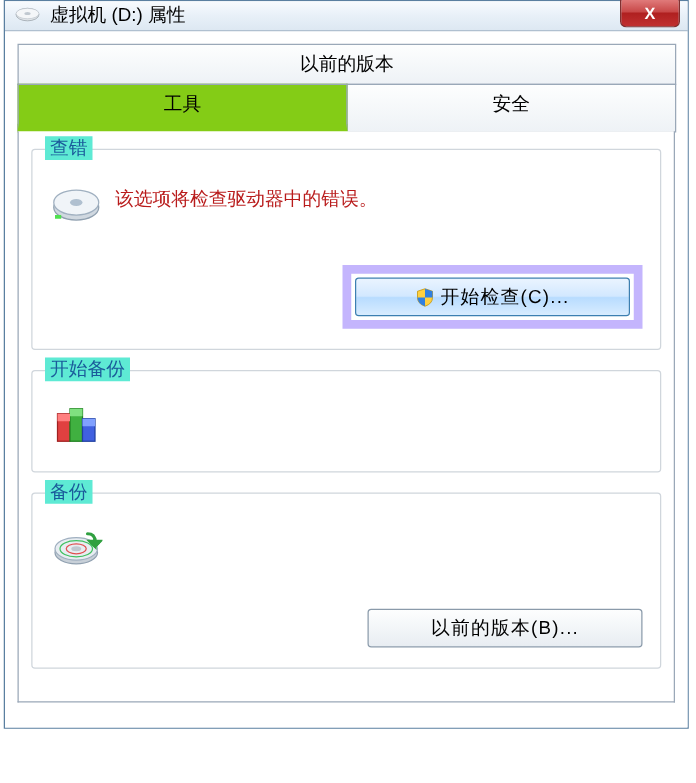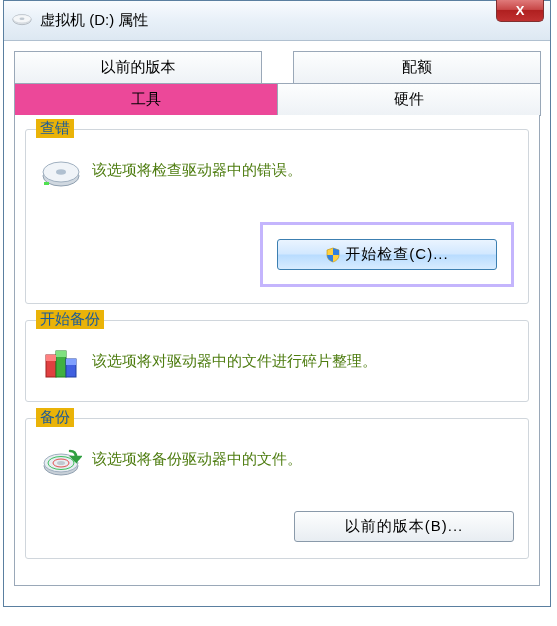--- a/index.html
+++ b/index.html
@@ -8,21 +8,21 @@
   .window {
     width: 548px;
     border: 1px solid #5a7fa0;
     background: #fff;
     position: absolute;
     left: 3px;
     top: 0;
   }
   
   .titlebar {
-    height: 40px;
+    height: 24px;
     background: linear-gradient(to bottom, #f8fbfe 0%, #e8f0f8 50%, #dde8f2 100%);
     border-bottom: 1px solid #b0c0d0;
     display: flex;
     align-items: center;
     padding: 0 8px;
     position: relative;
   }
   
   .titlebar-icon {
     width: 20px; height: 16px;
@@ -79,22 +79,22 @@
     font-size: 15px;
     background: linear-gradient(to bottom, #fdfefe, #eef2f6);
     border: 1px solid #9aa8b8;
     border-bottom: 1px solid #9aa8b8;
     margin-right: -1px;
     cursor: pointer;
     white-space: nowrap;
   }
   
   .tab.active {
-    background: #ec4899;
-    border-bottom: 1px solid #84cc16;
+    background: #84cc16;
+    border-bottom: 7px solid #84cc16;
     position: relative;
     z-index: 3;
   }
   
   .tab-panel {
     border: 1px solid #9aa8b8;
     border-top: none;
     background: #fff;
     padding: 14px 10px 10px 10px;
     position: relative;
@@ -107,42 +107,42 @@
     border-radius: 3px;
     margin-bottom: 16px;
     padding: 14px 14px 16px 14px;
     position: relative;
   }
   
   .groupbox-title {
     position: absolute;
     top: -11px;
     left: 10px;
-    background: #eab308;
+    background: #5eead4;
     padding: 0 4px;
     font-size: 15px;
     color: #1a5a9a;
   }
   
   .group-content {
     display: flex;
     align-items: flex-start;
     margin-top: 8px;
   }
   
   .group-icon {
     width: 42px;
     height: 42px;
     margin-right: 10px;
     flex-shrink: 0;
   }
   
   .group-text {
     font-size: 15px;
-    color: #4d7c0f;
+    color: #b91c1c;
     line-height: 1.6;
     padding-top: 6px;
   }
   
   .btn-row {
     display: flex;
     justify-content: flex-end;
     margin-top: 28px;
   }
   
@@ -156,22 +156,22 @@
     cursor: pointer;
     text-align: center;
     display: inline-flex;
     align-items: center;
     justify-content: center;
     gap: 4px;
     letter-spacing: 1px;
   }
   
   .highlight-frame {
-    border: 3px solid #c4b5fd;
-    padding: 14px;
+    border: 7px solid #c4b5fd;
+    padding: 3px;
     display: inline-block;
   }
   
   .btn.blue {
     background: linear-gradient(to bottom, #eaf4ff 0%, #d2e8ff 48%, #b8dcff 52%, #d8ecff 100%);
     border: 1px solid #3c7fb1;
   }
   
   .shield-icon {
     width: 16px; height: 16px;
@@ -193,26 +193,25 @@
     <div class="close-btn">
       <span>X</span>
     </div>
   </div>
 
   <div class="content-area">
     <div class="tabs-container">
 
       <div class="tab-row row1">
         <div class="tab">以前的版本</div>
-        <div class="tab">配额</div>
       </div>
 
       <div class="tab-row row2">
         <div class="tab active">工具</div>
-        <div class="tab">硬件</div>
+        <div class="tab">安全</div>
       </div>
 
       <div class="tab-panel">
 
         <div class="groupbox">
           <div class="groupbox-title">查错</div>
           <div class="group-content">
             <span class="group-icon">
               <svg viewBox="0 0 42 42">
                 <ellipse cx="21" cy="24" rx="18" ry="10" fill="#d0d8e0" stroke="#90a0b0"></ellipse>
@@ -245,39 +244,37 @@
             <span class="group-icon">
               <svg viewBox="0 0 42 42">
                 <rect x="6" y="12" width="10" height="22" fill="#e04040" stroke="#a02020"></rect>
                 <rect x="16" y="8" width="10" height="26" fill="#40b040" stroke="#208020"></rect>
                 <rect x="26" y="16" width="10" height="18" fill="#4060e0" stroke="#2040a0"></rect>
                 <rect x="6" y="12" width="10" height="6" fill="#ff8080"></rect>
                 <rect x="16" y="8" width="10" height="6" fill="#80e080"></rect>
                 <rect x="26" y="16" width="10" height="6" fill="#80a0ff"></rect>
               </svg>
             </span>
-            <span class="group-text">该选项将对驱动器中的文件进行碎片整理。</span>
           </div>
         </div>
 
         <div class="groupbox">
           <div class="groupbox-title">备份</div>
           <div class="group-content">
             <span class="group-icon">
               <svg viewBox="0 0 42 42">
                 <ellipse cx="21" cy="25" rx="17" ry="9" fill="#c8d0d8" stroke="#90a0b0"></ellipse>
                 <ellipse cx="21" cy="22" rx="17" ry="9" fill="#e8edf2" stroke="#a0b0c0"></ellipse>
                 <ellipse cx="21" cy="22" rx="13" ry="6.5" fill="none" stroke="#40c060" stroke-width="1"></ellipse>
                 <ellipse cx="21" cy="22" rx="8" ry="4" fill="none" stroke="#e05050" stroke-width="1"></ellipse>
                 <ellipse cx="21" cy="22" rx="4" ry="2" fill="#c0c8d0"></ellipse>
                 <path d="M30 10 Q36 10 36 16 L36 20 L32 16 L36 16 L40 16 L36 20" fill="none" stroke="#30a040" stroke-width="2.5" stroke-linecap="round"></path>
                 <path d="M36 14 L36 20 L33 17 M36 20 L39 17" fill="none" stroke="#30a040" stroke-width="2.5" stroke-linecap="round" stroke-linejoin="round"></path>
               </svg>
             </span>
-            <span class="group-text">该选项将备份驱动器中的文件。</span>
           </div>
           <div class="btn-row">
             <button class="btn">
               <span>以前的版本(B)...</span>
             </button>
           </div>
         </div>
 
       </div>
     </div>

